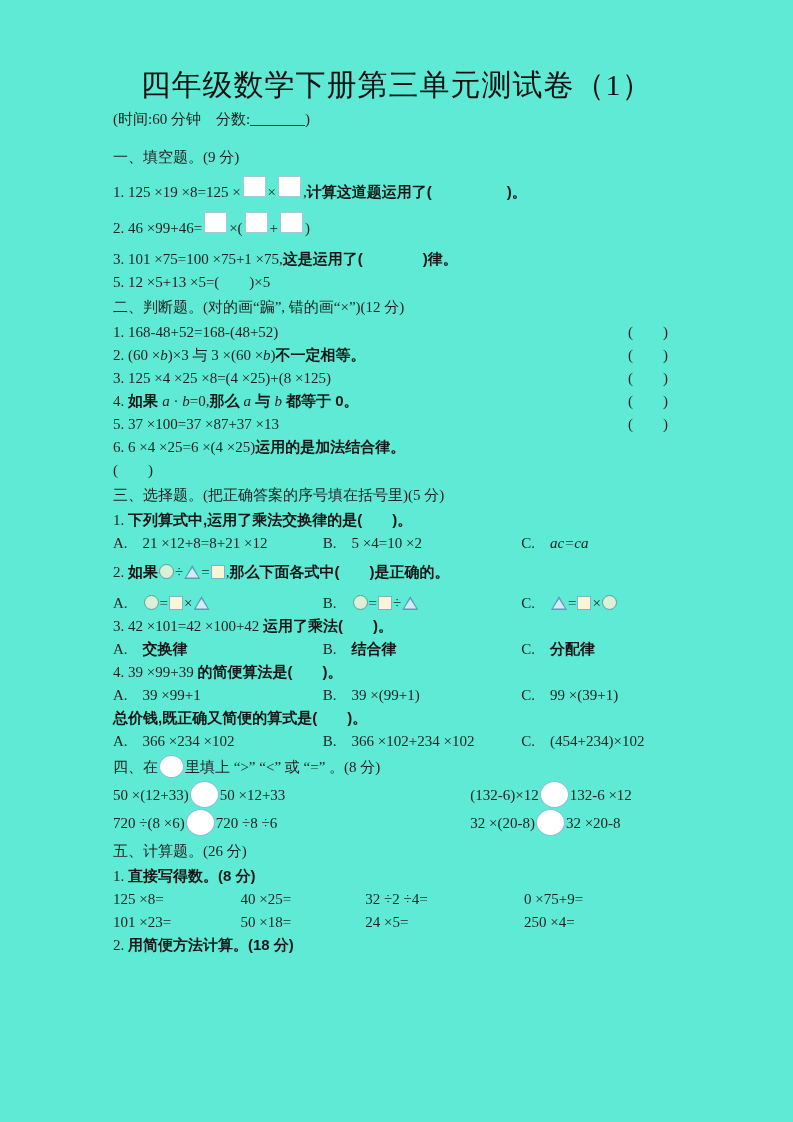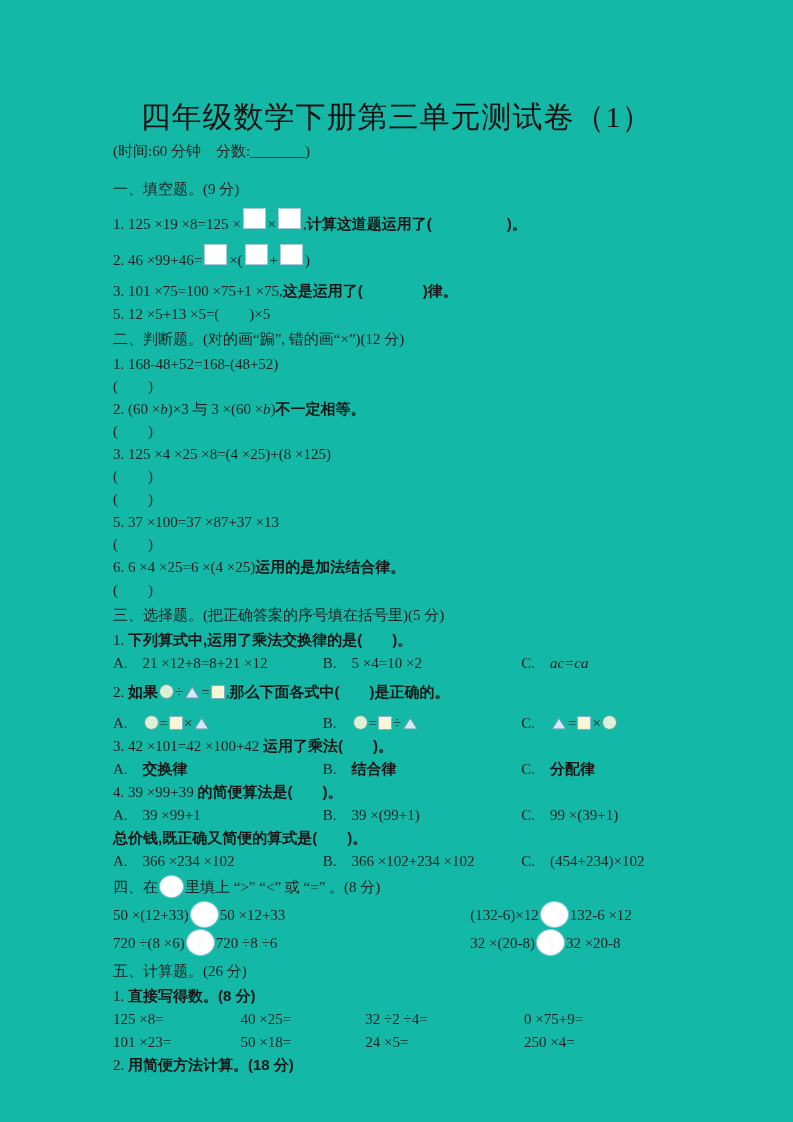--- a/index.html
+++ b/index.html
@@ -1,33 +1,33 @@
 <!DOCTYPE html>
 <html><head>
 <meta charset="utf-8">
 <style>
   html,body{margin:0;padding:0;background:#ffffff;}
   .page{
     width:793px;height:1122px;box-sizing:border-box;
-    padding:98px 113px 0 113px;
-    background:#14b8a6;color:#1f1f1f;
+    padding:66px 113px 0 113px;
+    background:#5eead4;color:#1f1f1f;
     font-family:"Liberation Serif","DejaVu Serif",serif;
     font-size:15px;line-height:22px;
     overflow:hidden;position:relative;
   }
   .title{
     text-align:center;font-size:30px;line-height:38px;
     letter-spacing:1px;color:#111;margin:0 0 4px 0;font-weight:normal;
   }
   .meta{font-size:15px;margin:2px 2px 16px 0;color:#222;}
   .meta .blank{display:inline-block;width:55px;border-bottom:1px solid #333;height:14px;vertical-align:-2px;}
   .section{margin-top:3px;}
   .heading{line-height:23px;margin:2px 0;}
   .line{line-height:22px;margin:1px 0;white-space:nowrap;}
-  .line.judge{display:flex;justify-content:space-between;padding-right:12px;flex-direction:column;}
+  .line.judge{display:flex;justify-content:space-between;padding-right:12px;}
   .line.boxline{margin:7px 0 9px 0;}
   .cols3{display:grid;grid-template-columns:37% 35% 28%;margin:1px 0;line-height:22px;}
   .cols2{display:grid;grid-template-columns:63% 37%;line-height:28px;}
   .cols4{display:grid;grid-template-columns:22.5% 22% 28% 27.5%;margin:1px 0;line-height:22px;}
   .h{font-family:"Liberation Sans","DejaVu Sans",sans-serif;font-weight:bold;color:#161616;letter-spacing:0;margin-top:44px;}
   .i{font-style:italic;}
   
   .shp{display:inline-block;}
   .shp.box{width:21px;height:19px;border:1px solid #a5c8da;background:#fff;vertical-align:0px;margin:0 2px;}
   
@@ -64,20 +64,21 @@
         </div>
         <div class="line judge">
           <span><span>2. (60 ×</span><span class="i">b</span><span>)×3 与 3 ×(60 ×</span><span class="i">b</span><span>)</span><span class="h">不一定相等。</span></span>
           <span>(　　)</span>
         </div>
         <div class="line judge">
           <span><span>3. 125 ×4 ×25 ×8=(4 ×25)+(8 ×125)</span></span>
           <span>(　　)</span>
         </div>
         <div class="line judge">
+          <span><span>4. </span><span class="h">如果 </span><span class="i">a</span><span> · </span><span class="i">b</span><span>=0,</span><span class="h">那么 </span><span class="i">a</span><span class="h"> 与 </span><span class="i">b</span><span class="h"> 都等于 0。</span></span>
           <span>(　　)</span>
         </div>
         <div class="line judge">
           <span><span>5. 37 ×100=37 ×87+37 ×13</span></span>
           <span>(　　)</span>
         </div>
         <div class="line"><span><span>6. 6 ×4 ×25=6 ×(4 ×25)</span><span class="h">运用的是加法结合律。</span></span></div>
         <div class="line"><span><span>(　　)</span></span></div>
       </div>
       <div class="section">

